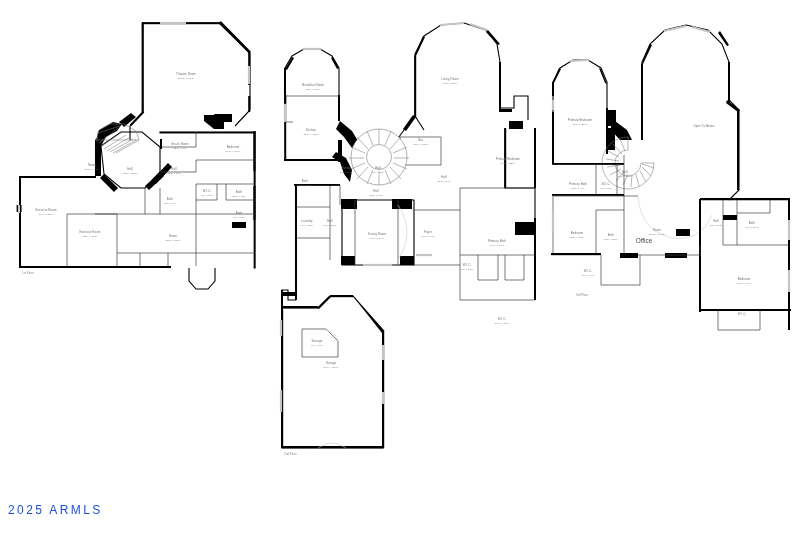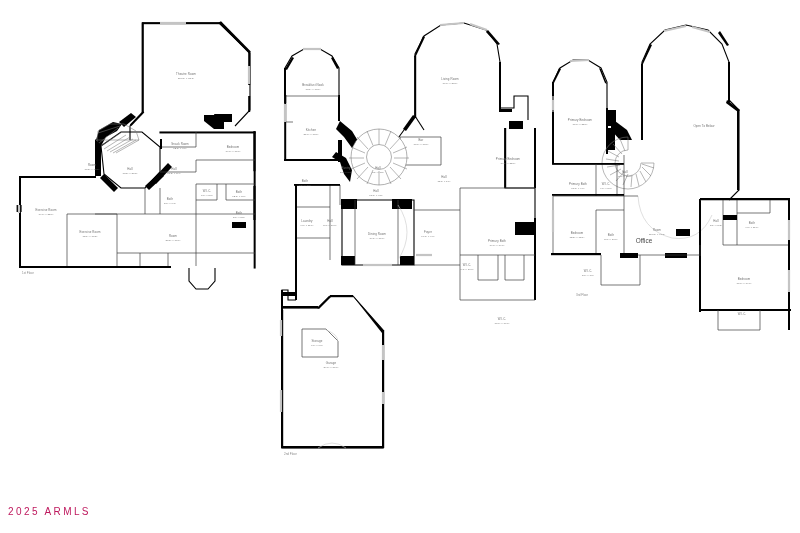--- a/index.html
+++ b/index.html
@@ -22,21 +22,21 @@
 
   .lbl{font-family:"Liberation Sans",sans-serif;fill:#6e6e6e;text-anchor:middle;}
   .lbl-name{font-size:2.9px;letter-spacing:0.12px;}
   .lbl-dim{font-size:2.5px;letter-spacing:0.08px;}
   .lbl-floor{font-size:3.0px;fill:#8a8a8a;text-anchor:start;}
   .lbl-office{font-family:"Liberation Sans",sans-serif;font-size:6.4px;fill:#4a4a4a;text-anchor:middle;}
 
   #watermark{
     position:absolute;left:8px;bottom:16px;
     font-family:"Liberation Sans",sans-serif;
-    font-size:10px;letter-spacing:2.4px;color:#be185d;
+    font-size:12px;letter-spacing:2.4px;color:#1d4ed8;
     user-select:none;white-space:nowrap;
   }
 </style>
 </head>
 <body>
 
 <div id="plan-root">
 
   <svg class="plan" viewBox="0 0 800 533">
 

